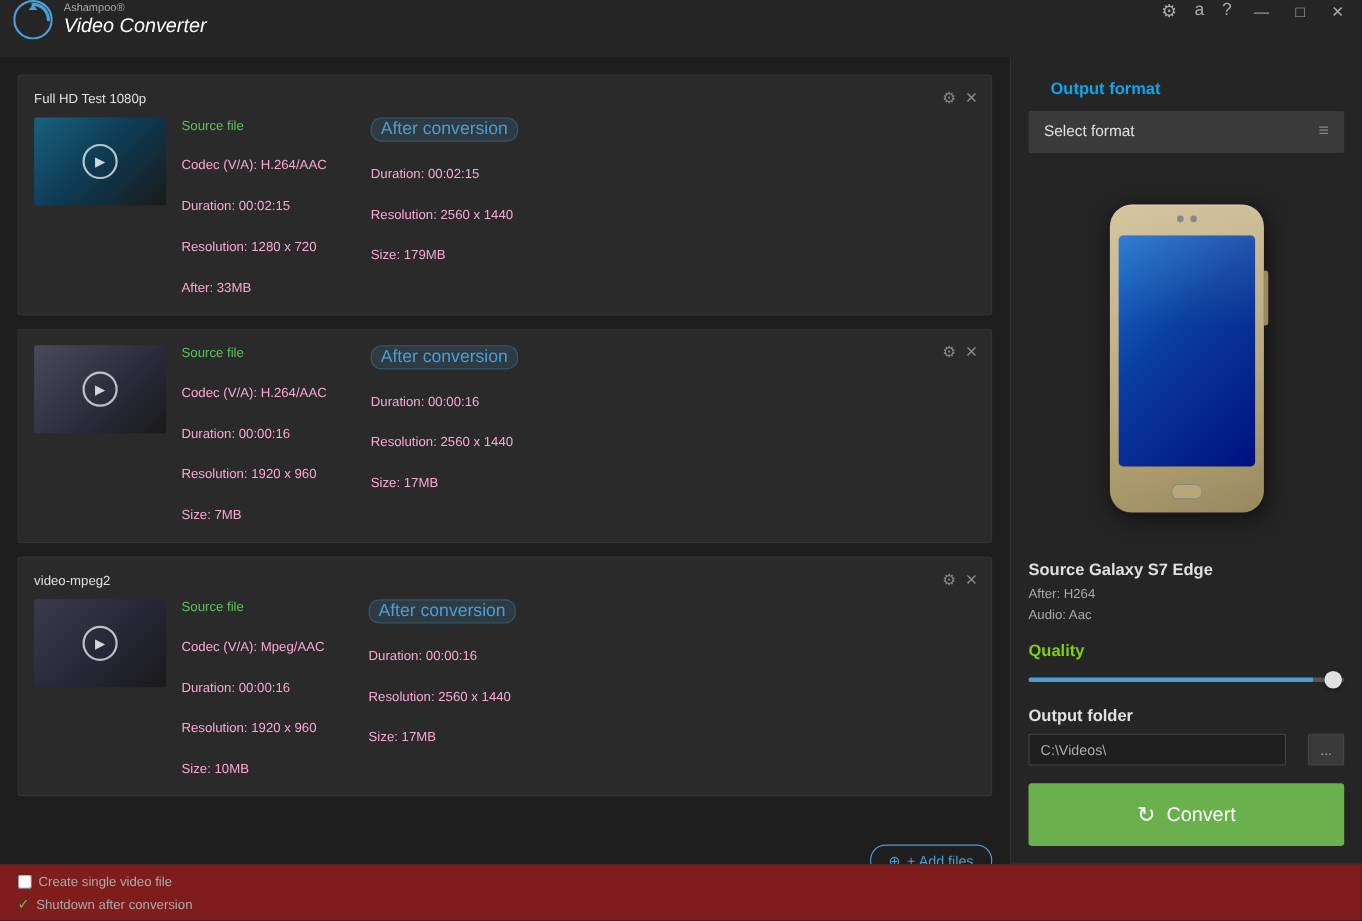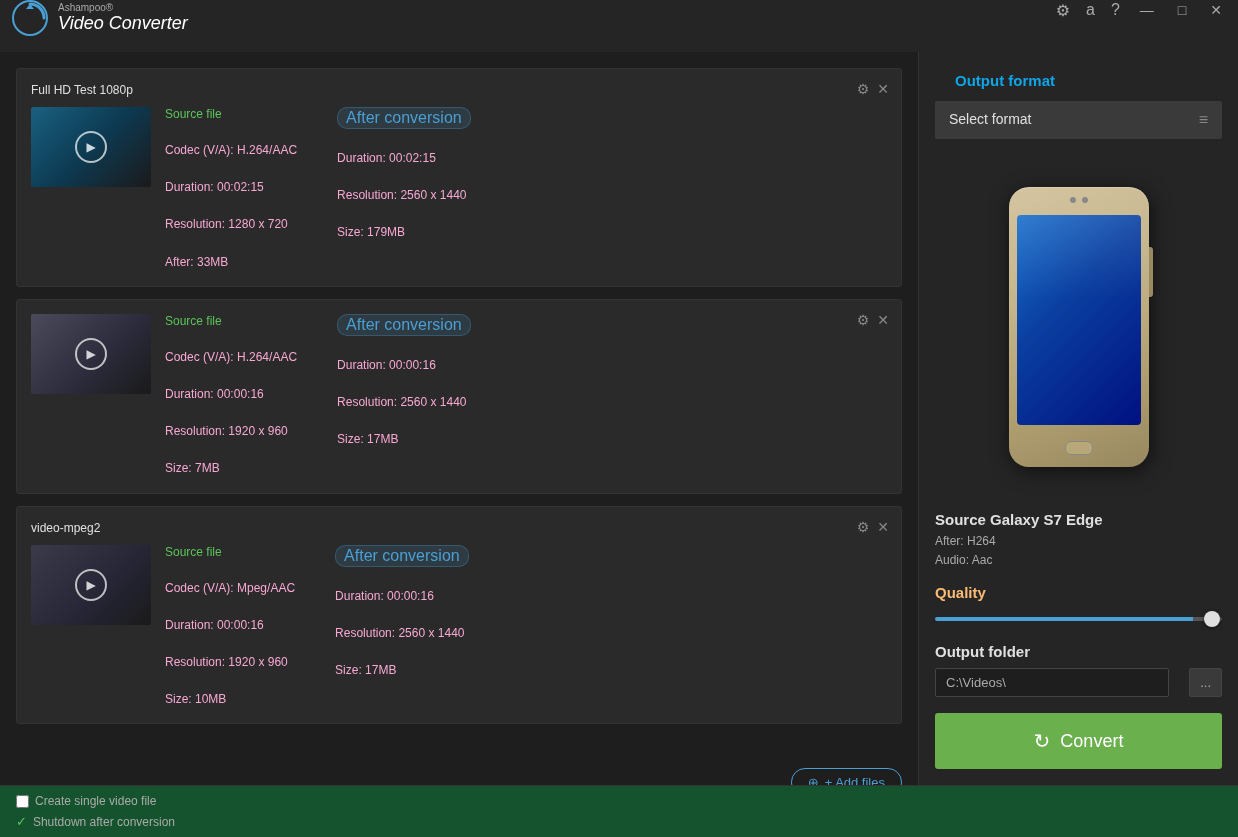--- a/index.html
+++ b/index.html
@@ -326,21 +326,21 @@
       color: #aaa;
       line-height: 1.6;
     }
 
     
     .quality-section {
       margin-bottom: 14px;
     }
     .quality-label {
       font-size: 15px;
-      color: #fdba74;
+      color: #84cc16;
       font-weight: 600;
       margin-bottom: 8px;
     }
     .quality-slider-container {
       position: relative;
       height: 20px;
       display: flex;
       align-items: center;
     }
     .quality-slider-track {
@@ -415,21 +415,21 @@
       font-size: 20px;
       display: inline-block;
     }
 
     
     .left-panel::-webkit-scrollbar { width: 6px; }
     .left-panel::-webkit-scrollbar-track { background: #1e1e1e; }
     .left-panel::-webkit-scrollbar-thumb { background: #444; border-radius: 3px; }
 
     .bottom-bar {
-      background: #14532d;
+      background: #7f1d1d;
       border-top: 1px solid #333;
       padding: 8px 16px;
       display: flex;
       align-items: center;
       justify-content: space-between;
       flex-shrink: 0;
     }
   </style>
 </head>
 <body>

